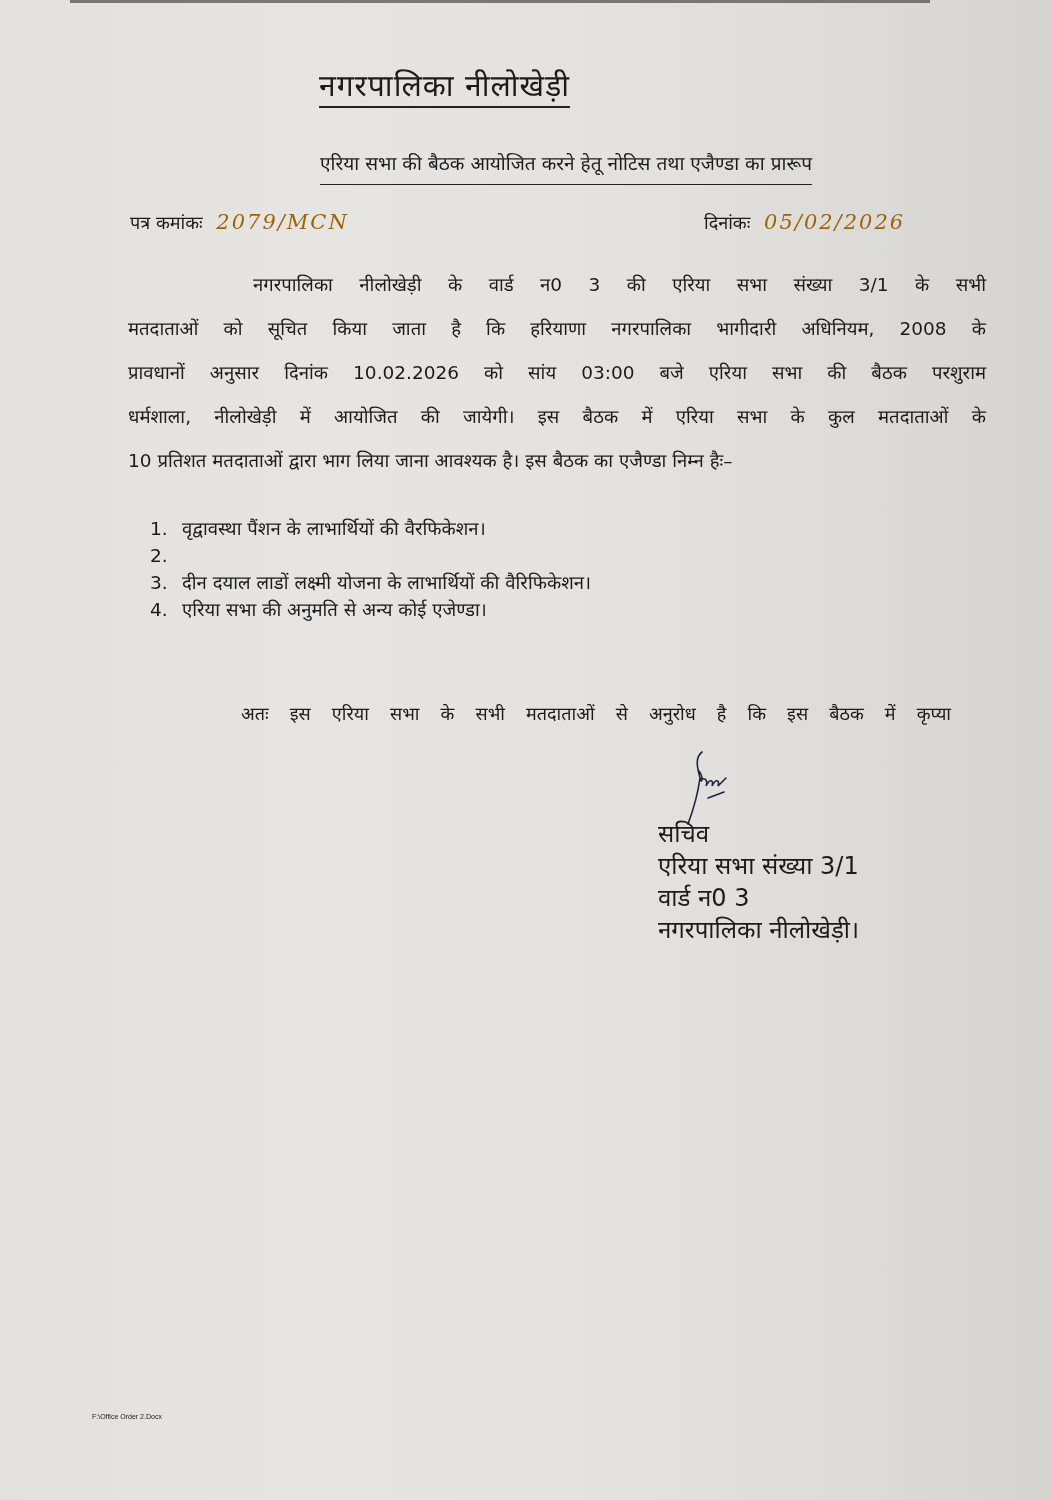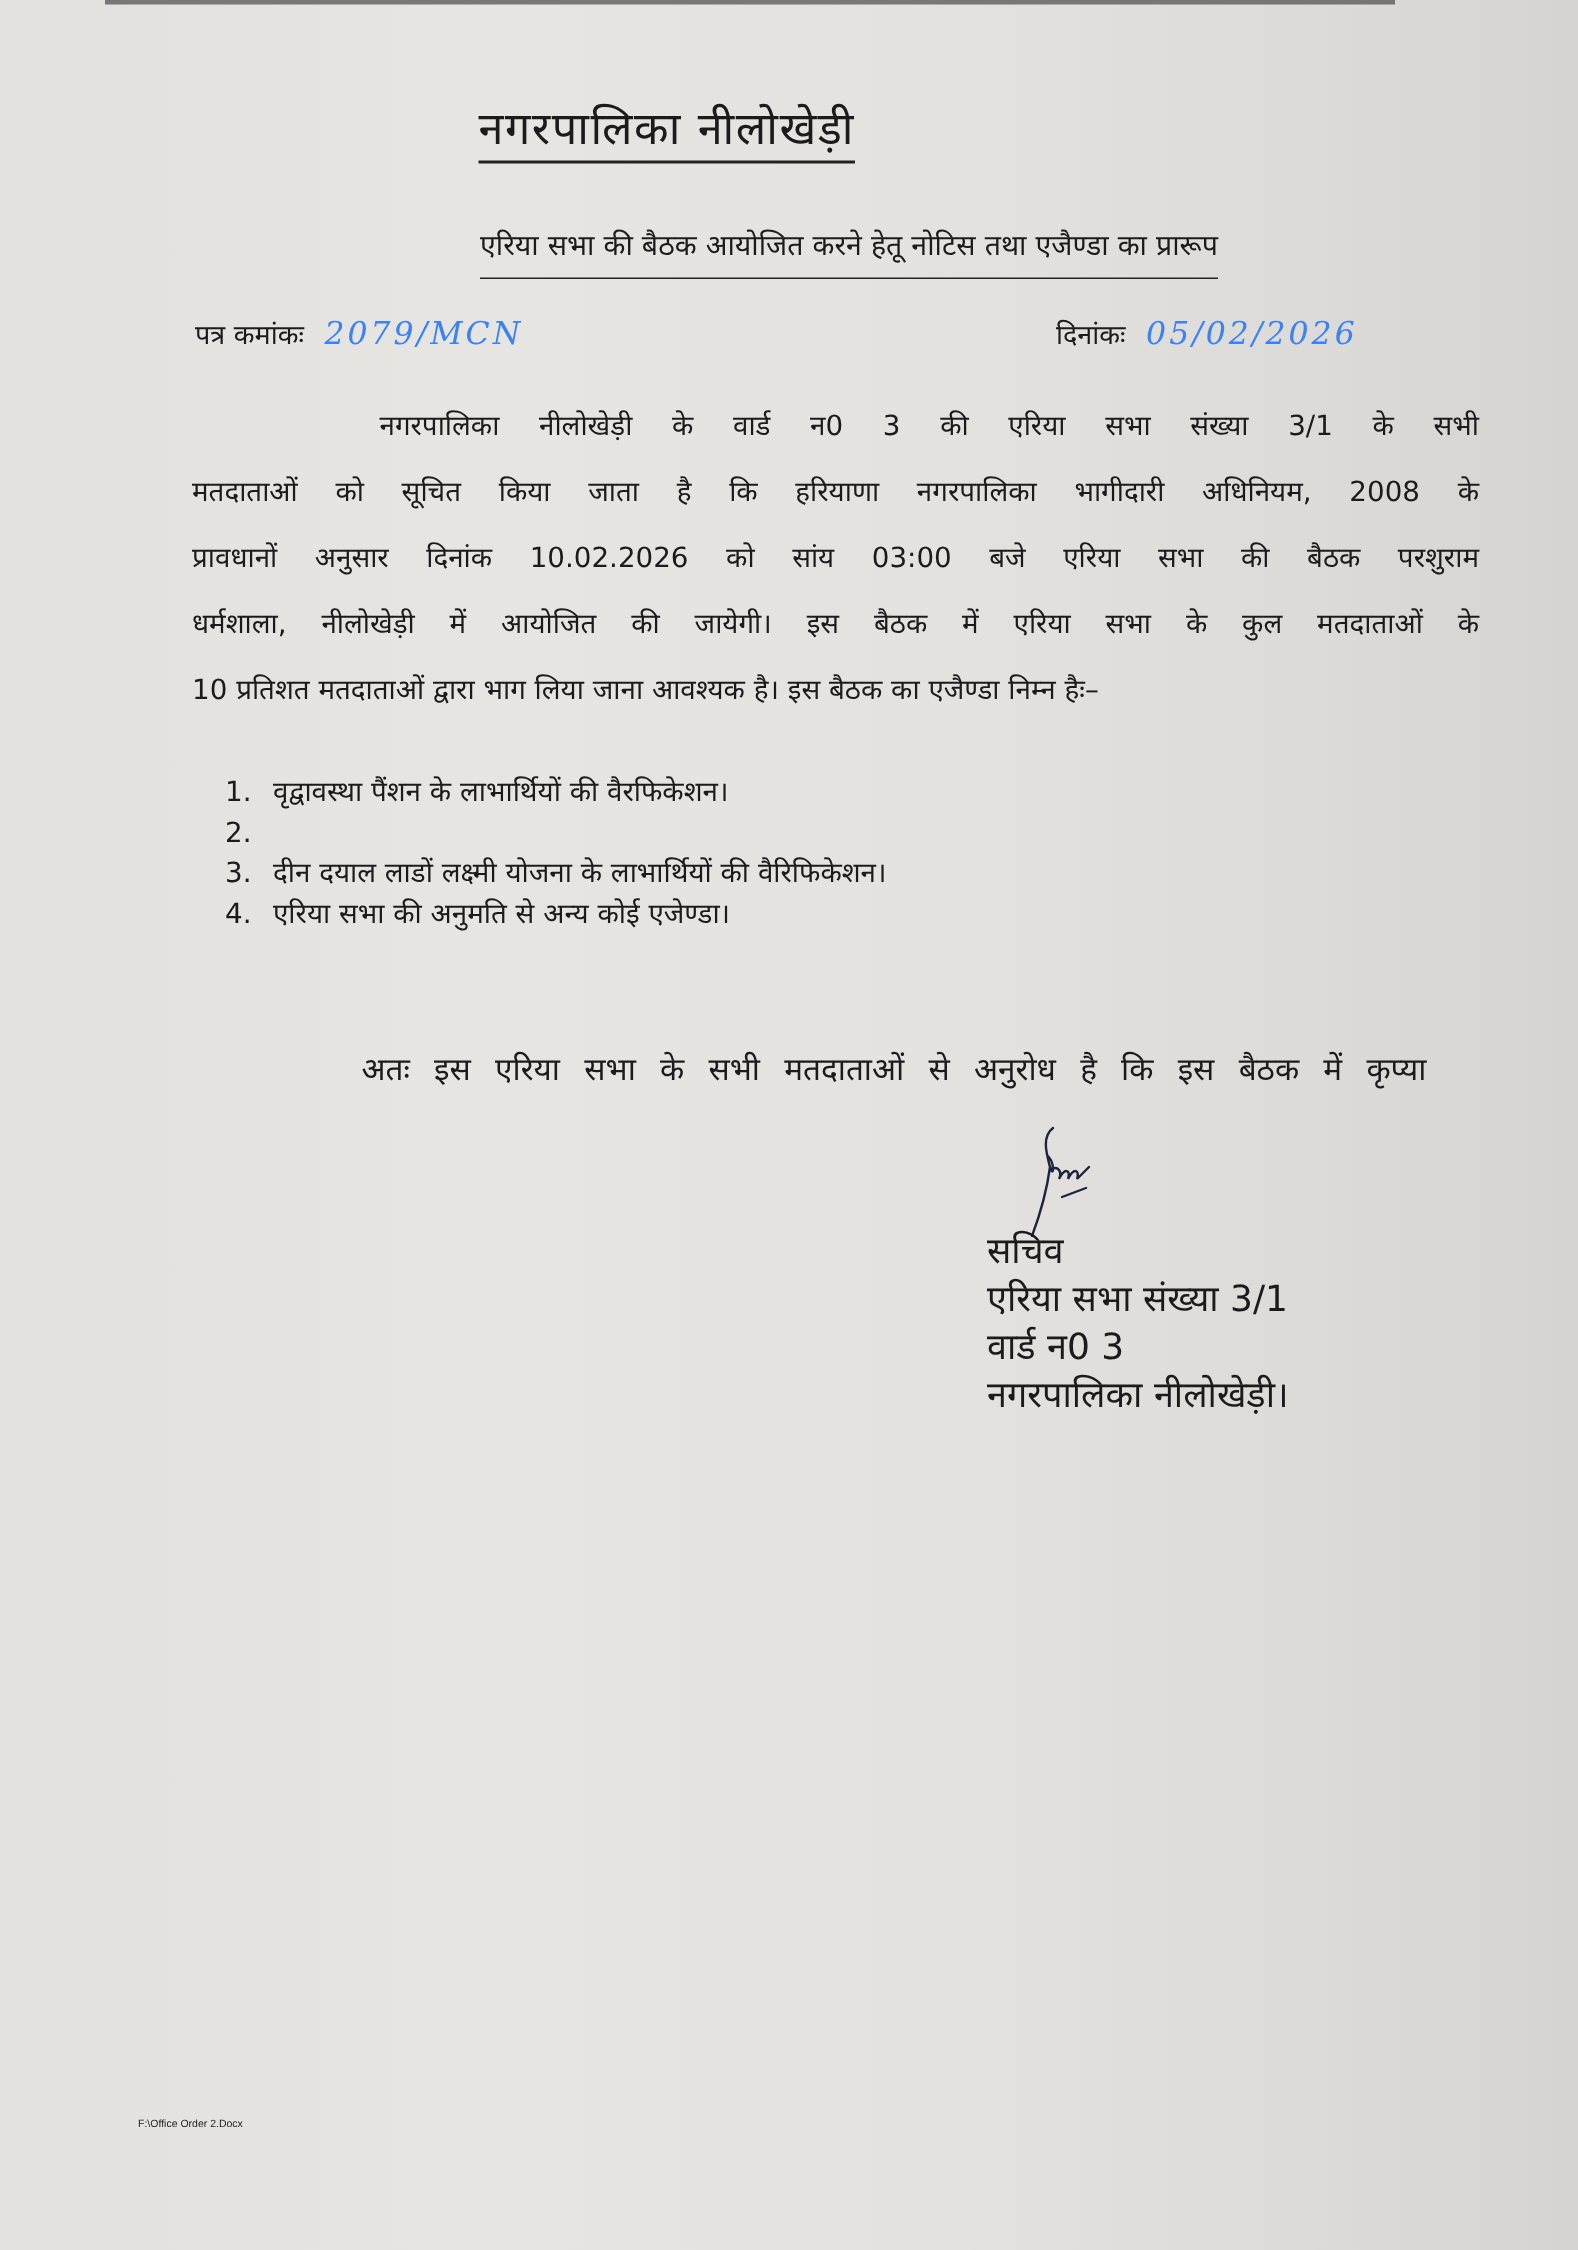--- a/index.html
+++ b/index.html
@@ -52,21 +52,21 @@
   .ref-row {
     position: absolute;
     top: 210px;
     font-size: 18px;
   }
   .ref-left { left: 130px; }
   .ref-right { left: 704px; }
   .hand {
     font-family: "DejaVu Serif", serif;
     font-style: italic;
-    color: #3b82f6;
+    color: #a16207;
     font-size: 21px;
     letter-spacing: 2px;
     margin-left: 8px;
   }
   .para {
     position: absolute;
     left: 128px;
     width: 858px;
     font-size: 18.5px;
     line-height: 44px;
@@ -85,21 +85,21 @@
     font-size: 18.5px;
     line-height: 27px;
   }
   .agenda li { display: flex; }
   .agenda .num { width: 32px; }
   .para2 {
     position: absolute;
     left: 116px;
     width: 835px;
     top: 698px;
-    font-size: 21px;
+    font-size: 18px;
     line-height: 31px;
   }
   .para2 .line { display: block; }
   .para2 .line.first { padding-left: 125px; text-align-last: justify; }
   .signature {
     position: absolute;
     left: 684px;
     top: 748px;
     width: 60px;
     height: 80px;

